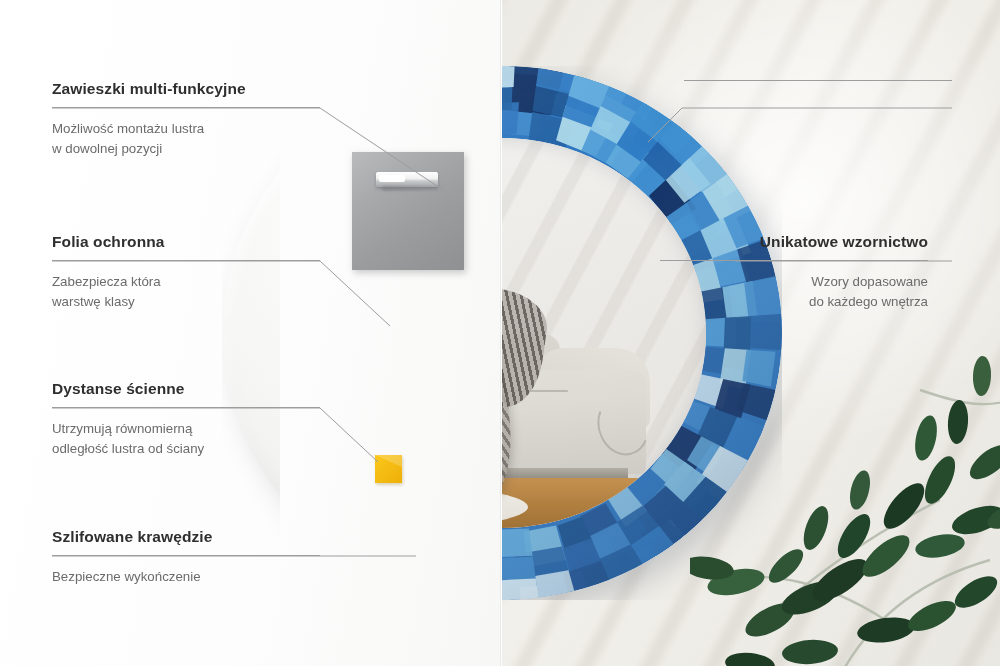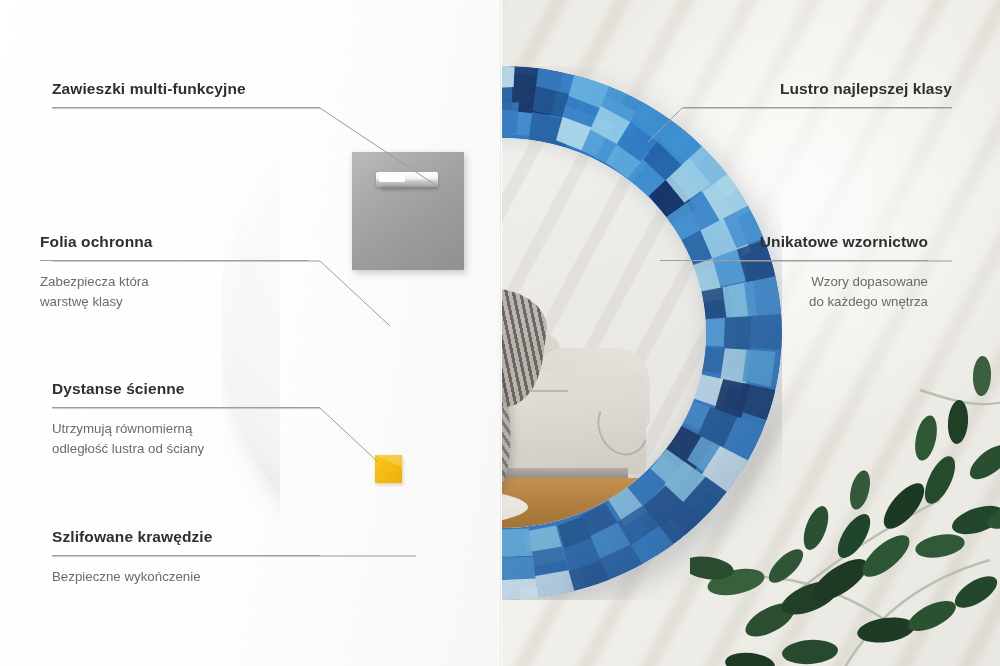--- a/index.html
+++ b/index.html
@@ -443,23 +443,27 @@
       <path d="M52 408 H320 L378 462"></path>
       <path d="M52 556 H416"></path>
       <path d="M952 108 H682 L648 142"></path>
       <path d="M952 261 H735"></path>
     </g>
   </svg>
 
   <div class="callout" style="left:52px;top:80px;width:268px;">
     <h3>Zawieszki multi-funkcyjne</h3>
     <div class="rule"></div>
-  </div>
-
-  <div class="callout" style="left:40px;top:233px;width:268px;">
+    <p>
+      <span>Możliwość montażu lustra</span><br>
+      <span>w dowolnej pozycji</span>
+    </p>
+  </div>
+
+  <div class="callout" style="left:52px;top:233px;width:268px;">
     <h3>Folia ochronna</h3>
     <div class="rule"></div>
     <p>
       <span>Zabezpiecza która</span><br>
       <span>warstwę klasy</span>
     </p>
   </div>
 
   <div class="callout" style="left:52px;top:528px;width:268px;">
     <h3>Szlifowane krawędzie</h3>
@@ -472,21 +476,20 @@
   <div class="callout" style="left:52px;top:380px;width:268px;">
     <h3>Dystanse ścienne</h3>
     <div class="rule"></div>
     <p>
       <span>Utrzymują równomierną</span><br>
       <span>odległość lustra od ściany</span>
     </p>
   </div>
 
   <div class="callout right" style="left:684px;top:80px;width:268px;">
-    <h3>Lustro najlepszej klasy</h3>
     <div class="rule"></div>
   </div>
 
   <div class="callout right" style="left:660px;top:233px;width:268px;">
     <h3>Unikatowe wzornictwo</h3>
     <div class="rule"></div>
     <p>
       <span>Wzory dopasowane</span><br>
       <span>do każdego wnętrza</span>
     </p>

